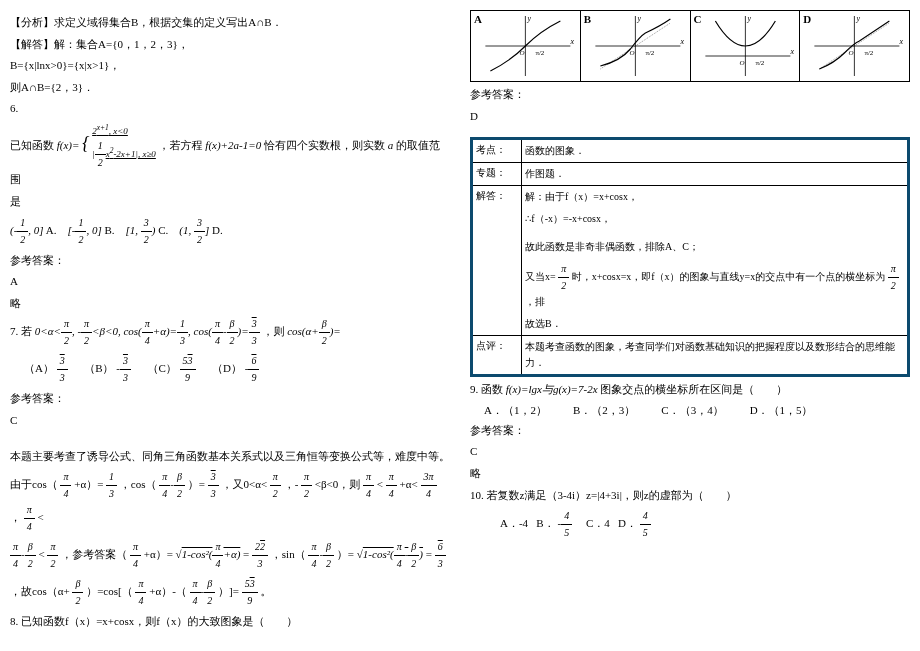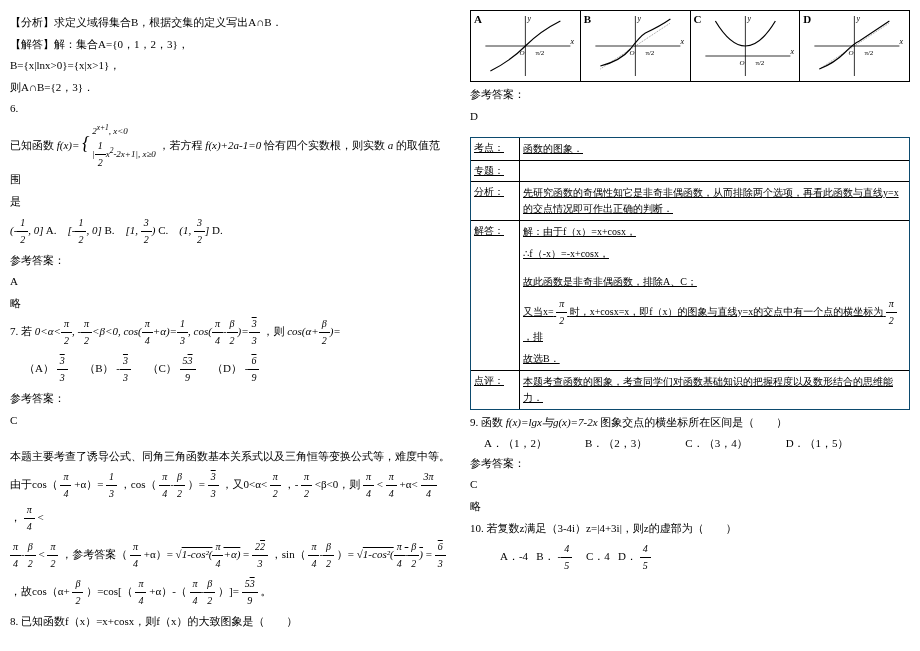--- a/index.html
+++ b/index.html
@@ -49,61 +49,60 @@
   .graph-cell .label {
     position: absolute;
     top: 2px;
     left: 3px;
     font-family: "Times New Roman", serif;
     font-weight: bold;
     font-size: 11px;
   }
   .graph-cell svg { width: 100%; height: 100%; }
   .table-box {
-    border: 1px solid #0c4a6e;
+    border: 3px solid #0c4a6e;
     margin-top: 12px;
-    text-decoration: underline;
   }
   .table-box .row {
     display: flex;
     border-bottom: 1px solid #000;
     min-height: 20px;
   }
   .table-box .row:last-child { border-bottom: none; }
   .table-box .cell-h {
     width: 42px;
     border-right: 1px solid #000;
     padding: 3px;
     font-size: 10px;
   }
   .table-box .cell-c {
     flex: 1;
     padding: 3px;
     font-size: 10px;
     line-height: 1.6;
   }
-  .options { display: flex; gap: 38px; padding-left:14px;}
+  .options { display: flex; gap: 26px; padding-left:14px;}
 </style>
 </head>
 <body>
 
 <div class="columns">
 
   <div class="col">
     <div class="line">【分析】求定义域得集合B，根据交集的定义写出A∩B．</div>
     <div class="line">【解答】解：集合A={0，1，2，3}，</div>
     <div class="line">B={x|lnx&gt;0}={x|x&gt;1}，</div>
     <div class="line">则A∩B={2，3}．</div>
     <div class="line">6.</div>
 
     <div class="line">
       <span>已知函数</span>
       <span class="math">f(x)=
         <span style="font-size:18px;">{</span>
-        <span style="display:inline-block;vertical-align:middle;font-size:9px;">
+        <span style="display:inline-block;vertical-align:middle;font-size:9px;text-decoration:underline;">
           2<sup>x+1</sup>, x&lt;0<br>
           |<span class="frac"><span class="num">1</span><span class="den">2</span></span>x<sup>2</sup>-2x+1|, x≥0
         </span>
       </span>
       <span>，若方程</span>
       <span class="math">f(x)+2a-1=0</span>
       <span>恰有四个实数根，则实数</span>
       <span class="math">a</span>
       <span>的取值范围</span>
     </div>
@@ -278,24 +277,21 @@
     <div class="line bold">参考答案：</div>
     <div class="line">D</div>
 
     <div class="table-box">
       <div class="row">
         <div class="cell-h">考点：</div>
         <div class="cell-c">函数的图象．</div>
       </div>
       <div class="row">
         <div class="cell-h">专题：</div>
-      </div>
-      <div class="row">
-        <div class="cell-h">分析：</div>
-        <div class="cell-c">先研究函数的奇偶性知它是非奇非偶函数，从而排除两个选项，再看此函数与直线y=x的交点情况即可作出正确的判断．</div>
+        <div class="cell-c">作图题．</div>
       </div>
       <div class="row">
         <div class="cell-h">解答：</div>
         <div class="cell-c">
           <div>解：由于f（x）=x+cosx，</div>
           <div style="height:6px;"></div>
           <div>∴f（-x）=-x+cosx，</div>
           <div style="height:6px;"></div>
           <div style="height:6px;"></div>
           <div>故此函数是非奇非偶函数，排除A、C；</div>

